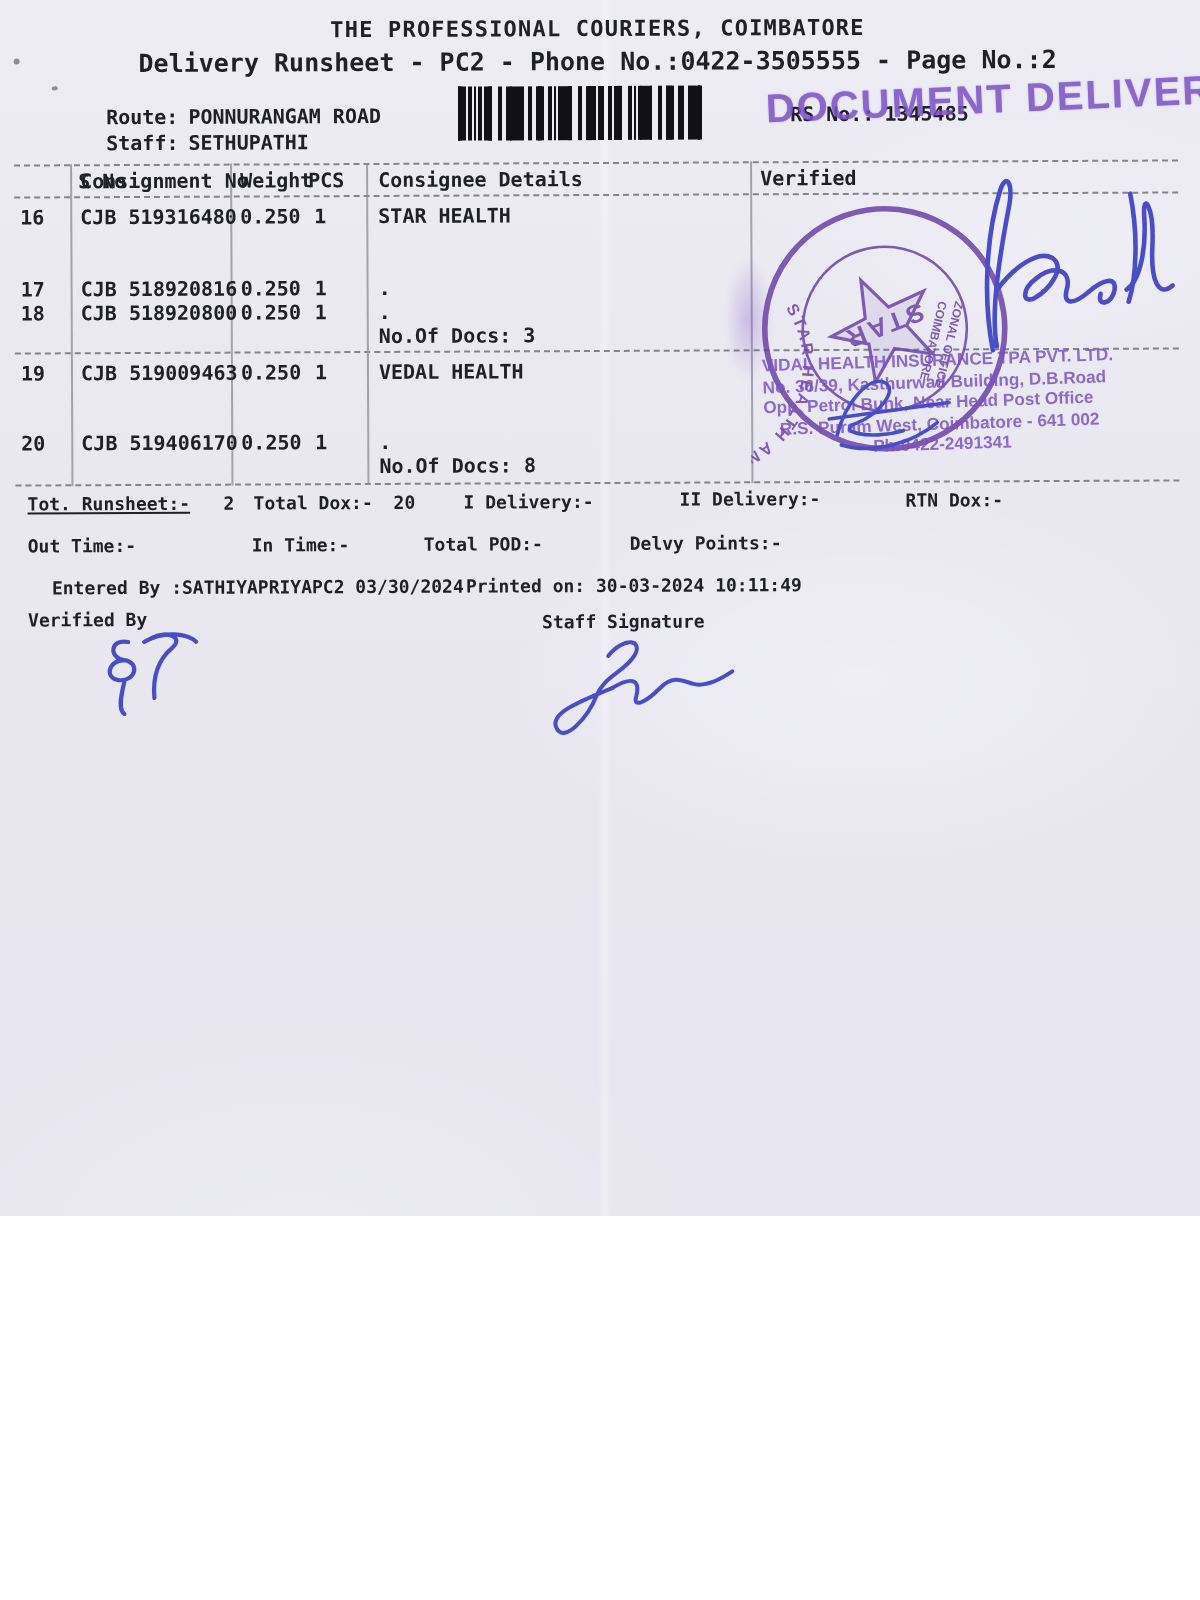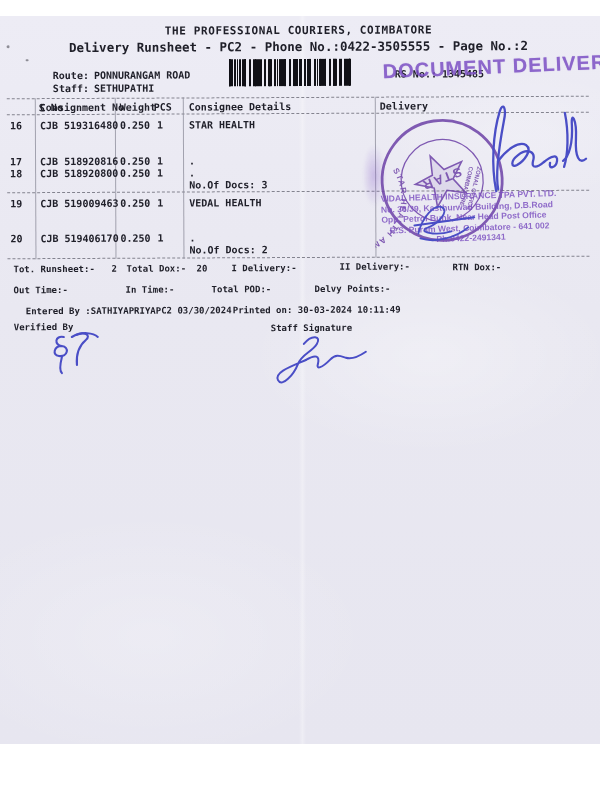--- a/index.html
+++ b/index.html
@@ -1,23 +1,23 @@
 <!DOCTYPE html>
 <html><head>
 <meta charset="utf-8">
 <style>
   html,body{margin:0;padding:0;}
   .page{
-    position:relative;width:600px;height:728px;overflow:hidden;
+    position:relative;width:600px;height:608px;overflow:hidden;
     background:
       radial-gradient(260px 140px at 430px 340px, rgba(255,255,255,.30), rgba(255,255,255,0) 70%),
       radial-gradient(320px 180px at 150px 620px, rgba(255,255,255,.22), rgba(255,255,255,0) 70%),
       radial-gradient(200px 100px at 520px 120px, rgba(255,255,255,.18), rgba(255,255,255,0) 70%),
       linear-gradient(180deg,#edecf5 0%, #e9e8f1 40%, #e7e6f0 100%);
-    font-family:"DejaVu Sans Mono",monospace;font-weight:bold;color:#20202a;margin-top:16px;
+    font-family:"DejaVu Sans Mono",monospace;font-weight:bold;color:#20202a;
   }
   .content{position:absolute;inset:0;transform:rotate(-0.25deg);}
   .t{position:absolute;white-space:pre;}
   .fs9{font-size:9px;}
   .fs10{font-size:10px;}
   .title{top:8px;left:0;width:600px;text-align:center;font-size:11px;letter-spacing:.6px;}
   .subtitle{top:23px;left:0;width:600px;text-align:center;font-size:12.5px;}
   .metaline .val{margin-left:5px;}
   .barcode{position:absolute;left:230px;top:43px;width:123px;height:27px;
     background:
@@ -82,21 +82,21 @@
     <div class="vline" style="left:116px;"></div>
     <div class="vline" style="left:184px;"></div>
     <div class="vline" style="left:376px;"></div>
 
     <div class="row fs10" style="top:85px;">
       <span class="cs" style="left:8px;padding-left:32px;">S No</span>
       <span class="cc">Consignment No</span>
       <span class="cw">Weight</span>
       <span class="cp" style="left:155px;">PCS</span>
       <span class="cd">Consignee Details</span>
-      <span class="csig">Delivery</span>
+      <span class="csig">Verified</span>
     </div>
 
     <div class="row fs10" style="top:103px;">
       <span class="cs">16</span>
       <span class="cc">CJB 519316480</span>
       <span class="cw">0.250</span>
       <span class="cp">1</span>
       <span class="cd">STAR HEALTH</span>
     </div>
     <div class="row fs10" style="top:139px;">
@@ -124,24 +124,24 @@
       <span class="cd">VEDAL HEALTH</span>
     </div>
     <div class="row fs10" style="top:216px;">
       <span class="cs">20</span>
       <span class="cc">CJB 519406170</span>
       <span class="cw">0.250</span>
       <span class="cp">1</span>
       <span class="cd">.</span>
     </div>
     <div class="row fs10" style="top:228px;">
-      <span class="cd">No.Of Docs: 2</span>
-    </div>
-
-    <div class="t fs9" style="top:247px;left:14px;">Tot. Runsheet:-</div>
+      <span class="cd">No.Of Docs: 8</span>
+    </div>
+
+    <div class="t fs9" style="top:247px;left:14px;text-decoration:underline;">Tot. Runsheet:-</div>
     <div class="t fs9" style="top:247px;left:112px;">2</div>
     <div class="t fs9" style="top:247px;left:127px;">Total Dox:-</div>
     <div class="t fs9" style="top:247px;left:197px;">20</div>
     <div class="t fs9" style="top:247px;left:232px;">I Delivery:-</div>
     <div class="t fs9" style="top:246px;left:340px;">II Delivery:-</div>
     <div class="t fs9" style="top:247px;left:453px;">RTN Dox:-</div>
 
     <div class="t fs9" style="top:268px;left:14px;">Out Time:-</div>
     <div class="t fs9" style="top:268px;left:126px;">In Time:-</div>
     <div class="t fs9" style="top:268px;left:212px;">Total POD:-</div>

